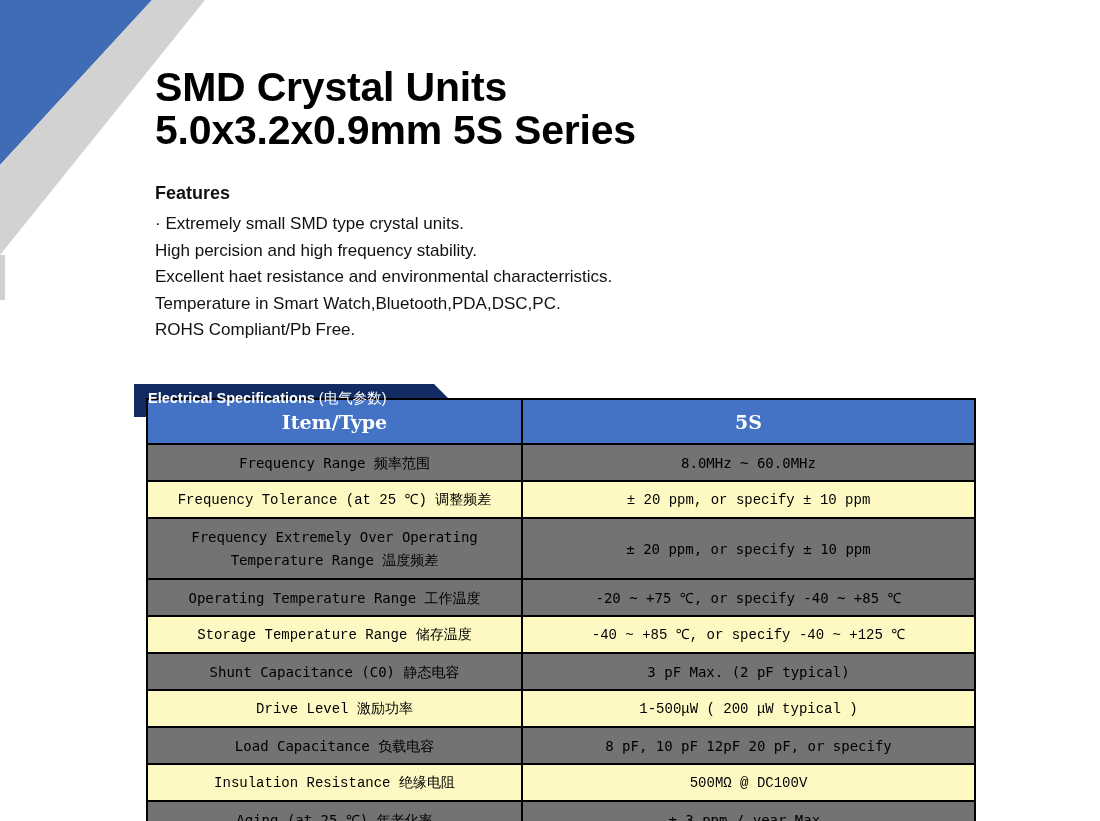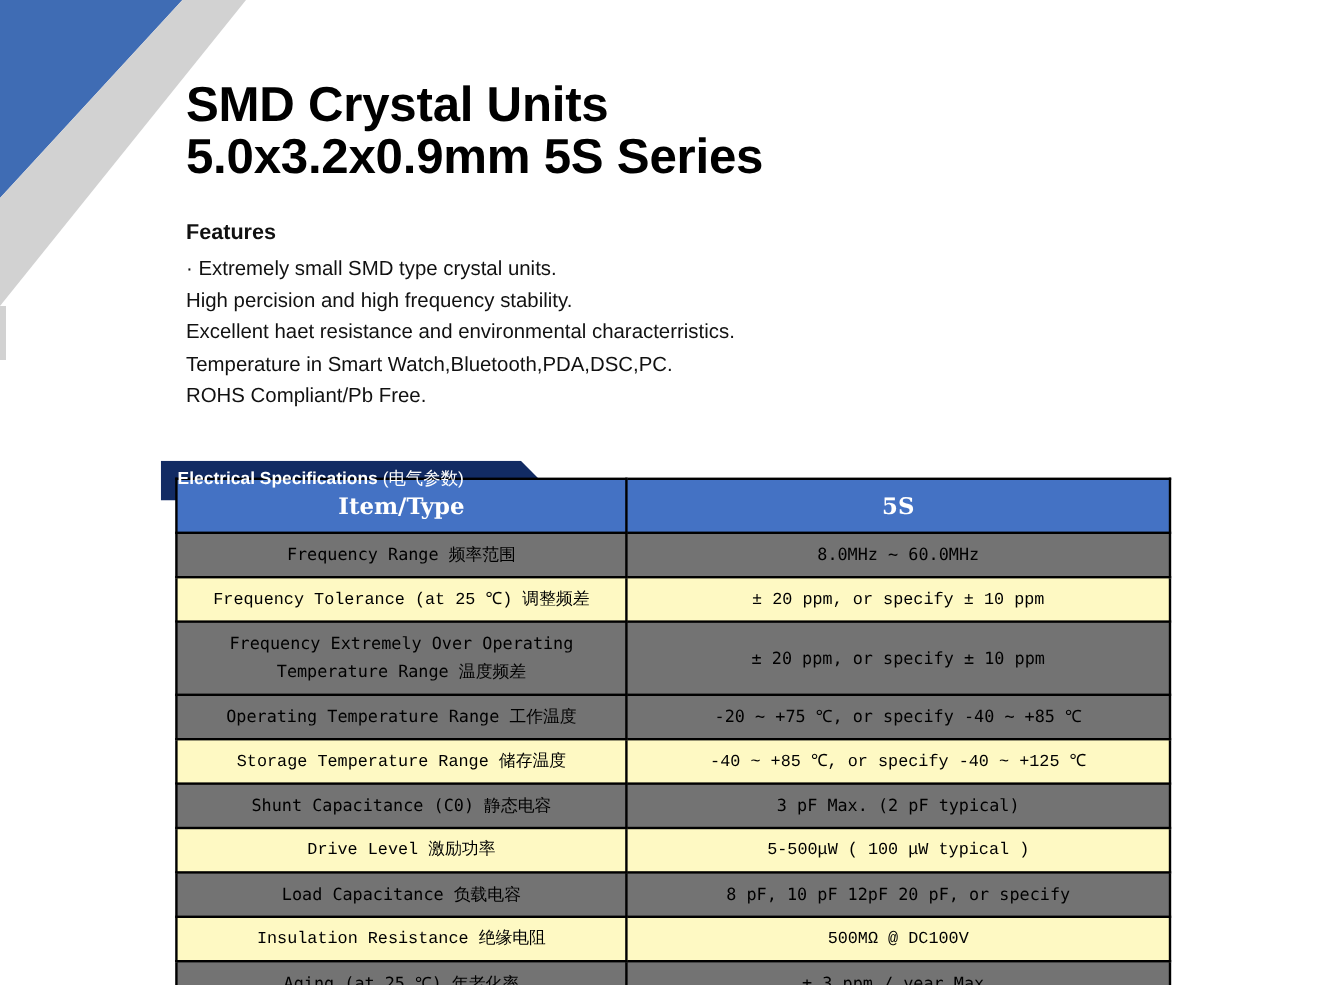--- a/index.html
+++ b/index.html
@@ -209,21 +209,21 @@
     <tr class="row-plain">
       <td>Storage Temperature Range 储存温度</td>
       <td>-40 ~ +85 ℃, or specify -40 ~ +125 ℃</td>
     </tr>
     <tr class="row-shade">
       <td>Shunt Capacitance (C0) 静态电容</td>
       <td>3 pF Max. (2 pF typical)</td>
     </tr>
     <tr class="row-plain">
       <td>Drive Level 激励功率</td>
-      <td>5-500μW ( 100 μW typical )</td>
+      <td>1-500μW ( 200 μW typical )</td>
     </tr>
     <tr class="row-shade">
       <td>Load Capacitance 负载电容</td>
       <td>8 pF, 10 pF 12pF 20 pF, or specify</td>
     </tr>
     <tr class="row-plain">
       <td>Insulation Resistance  绝缘电阻</td>
       <td>500MΩ @ DC100V</td>
     </tr>
     <tr class="row-shade">

